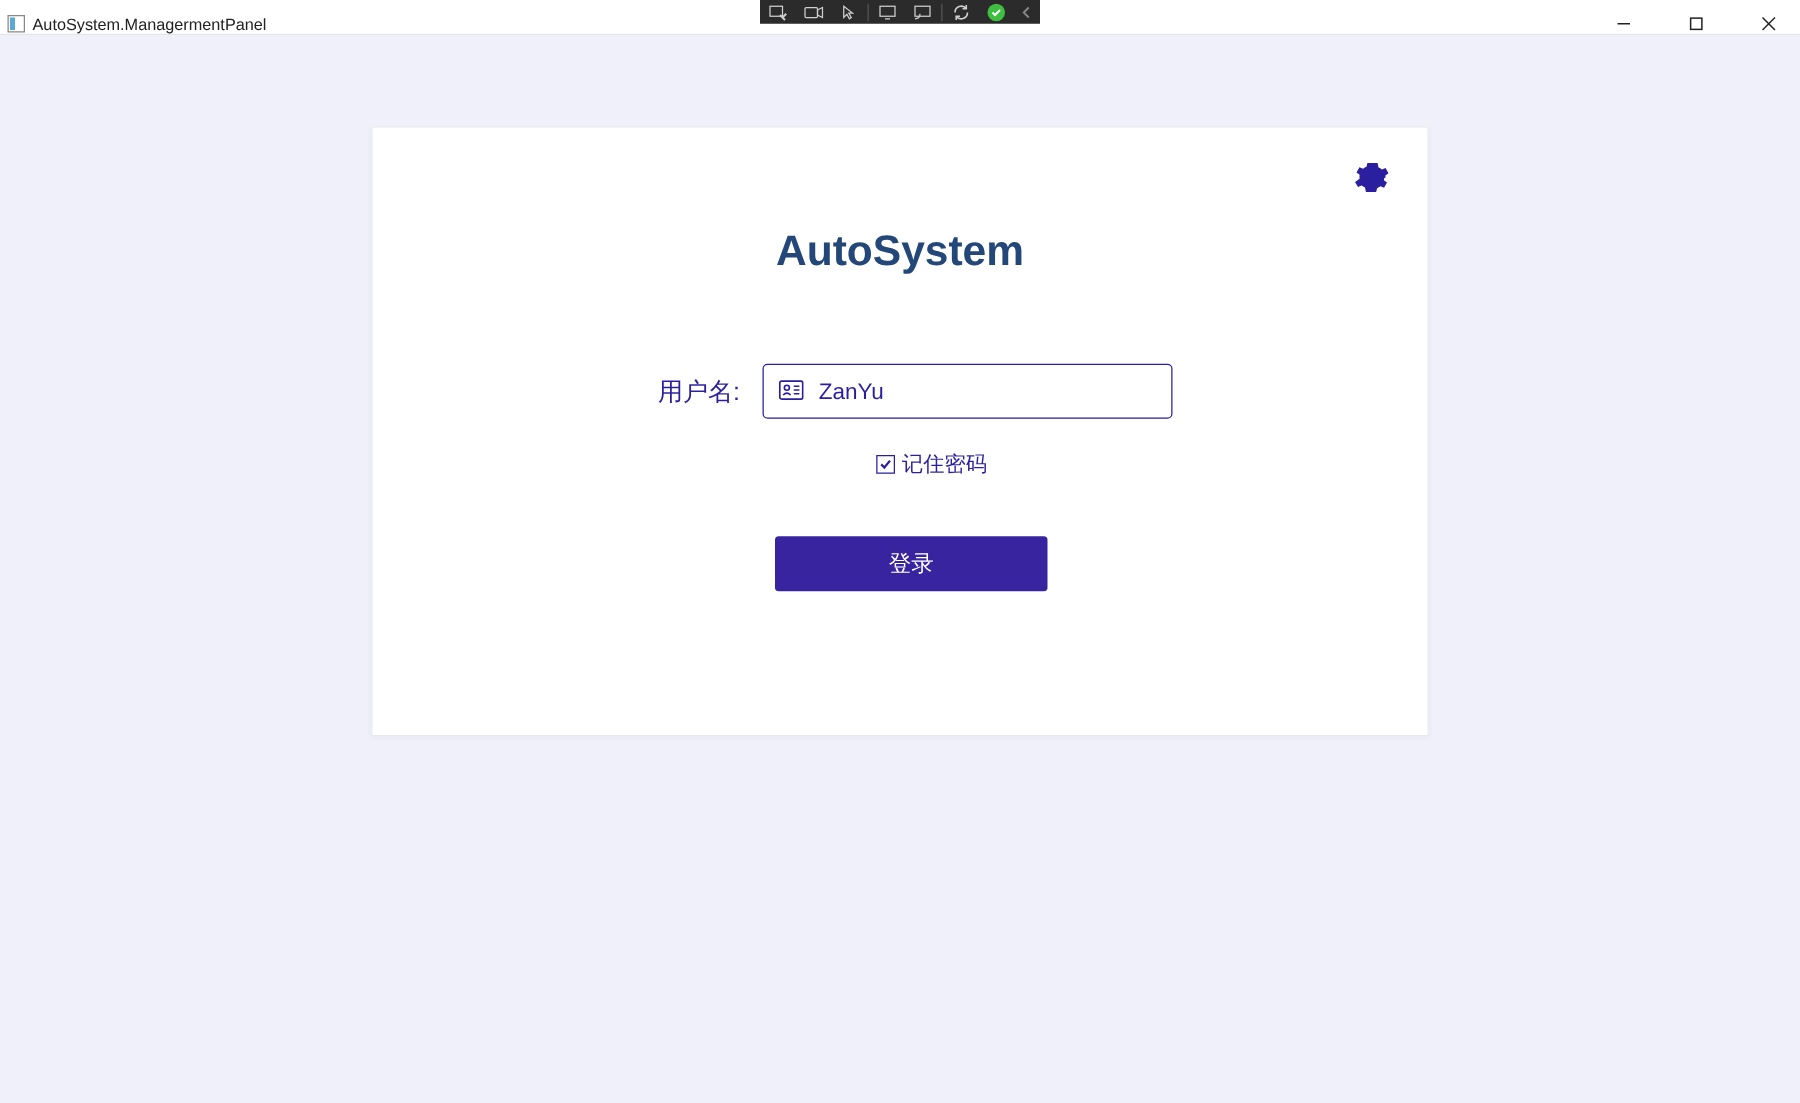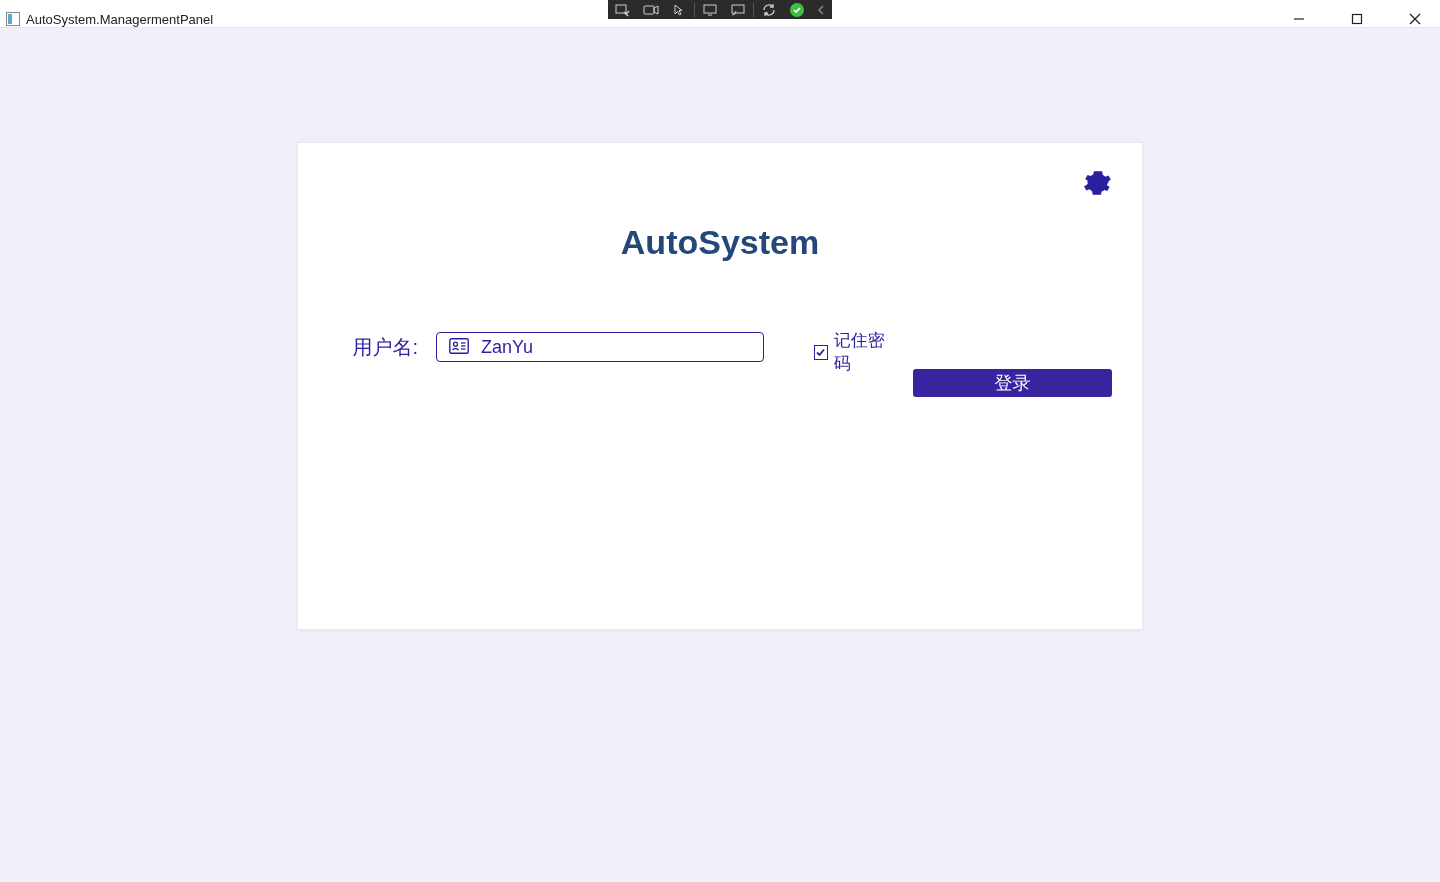--- a/index.html
+++ b/index.html
@@ -94,21 +94,21 @@
       height: 22px;
       display: flex;
       align-items: center;
       justify-content: center;
       color: #222;
     }
     .content {
       display: flex;
       align-items: flex-start;
       justify-content: center;
-      padding-top: 114px;
+      padding-top: 73px;
     }
     .login-card {
       width: 846px;
       height: 488px;
       background: #ffffff;
       border: 1px solid #e8e8f0;
       box-shadow: 0 1px 4px rgba(0,0,0,0.05);
       position: relative;
       padding: 30px;
     }
@@ -124,38 +124,38 @@
     .app-title {
       text-align: center;
       font-size: 34px;
       font-weight: 700;
       color: #24477a;
       margin-top: 50px;
       margin-bottom: 70px;
     }
     .form {
       display: flex;
-      flex-direction: row;
-      align-items: flex-end;
+      flex-direction: column;
+      align-items: center;
     }
     .form-row {
       display: flex;
       align-items: center;
       margin-bottom: 35px;
     }
     .form-label {
       width: 90px;
       text-align: right;
       font-size: 20px;
       color: #2a1f9e;
       margin-right: 18px;
     }
     .input-box {
       width: 328px;
-      height: 30px;
+      height: 44px;
       border: 1.5px solid #2a1f9e;
       border-radius: 4px;
       display: flex;
       align-items: center;
       padding: 0 12px;
       gap: 12px;
     }
     .input-icon {
       width: 20px;
       height: 18px;
@@ -181,39 +181,39 @@
       height: 8px;
       border-radius: 50%;
       background: #2a1f9e;
     }
     .remember-row {
       display: flex;
       align-items: center;
       gap: 6px;
       margin-left: 50px;
       margin-top: -10px;
-      margin-bottom: 22px;
+      margin-bottom: 46px;
     }
     .checkbox {
       width: 15px;
       height: 15px;
       border: 1.5px solid #2a1f9e;
       display: flex;
       align-items: center;
       justify-content: center;
       cursor: pointer;
     }
     .checkbox svg { display: block; }
     .remember-label {
       font-size: 17px;
       color: #2a1f9e;
     }
     .login-btn {
       width: 218px;
-      height: 28px;
+      height: 44px;
       background: #37249e;
       color: #ffffff;
       border: none;
       border-radius: 3px;
       font-size: 18px;
       font-family: inherit;
       cursor: pointer;
       margin-left: 18px;
     }
   </style>

